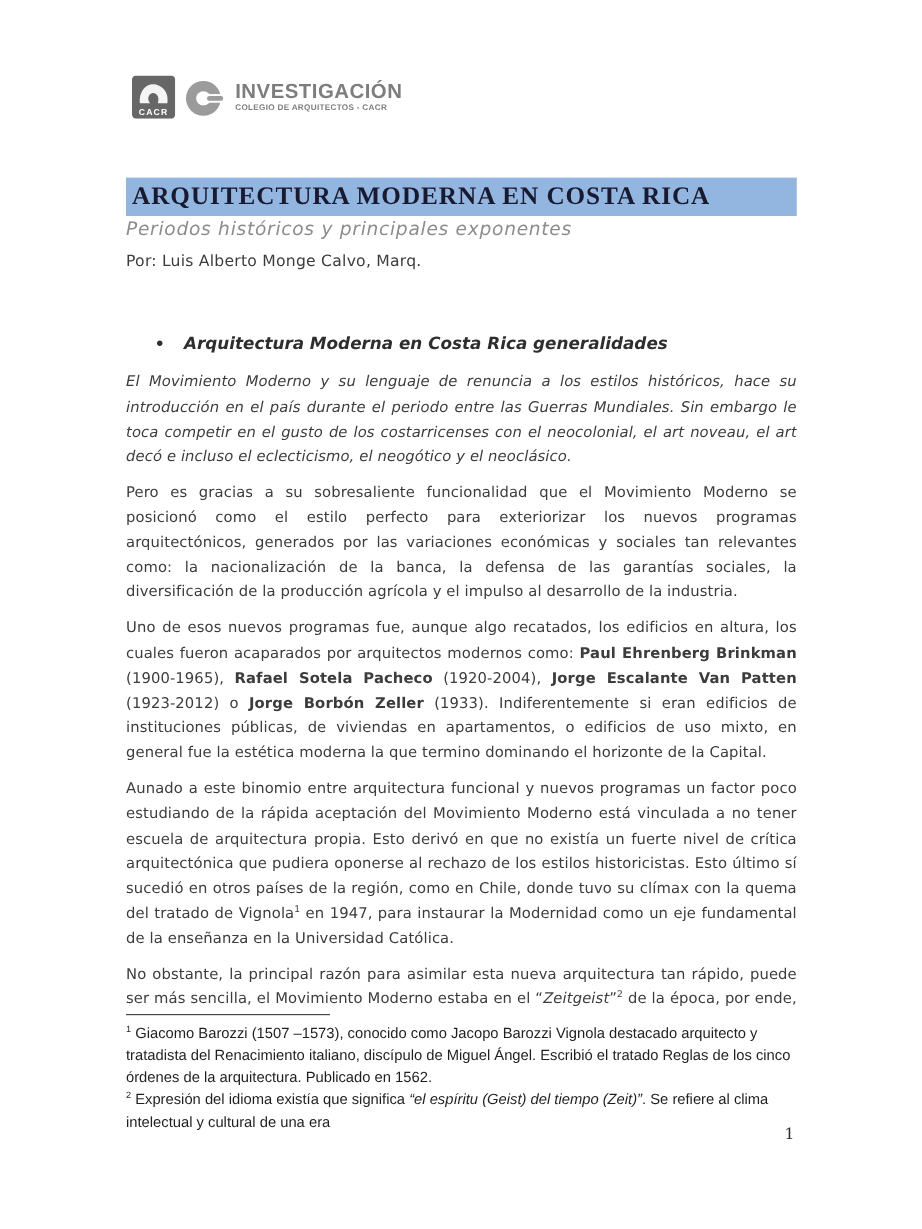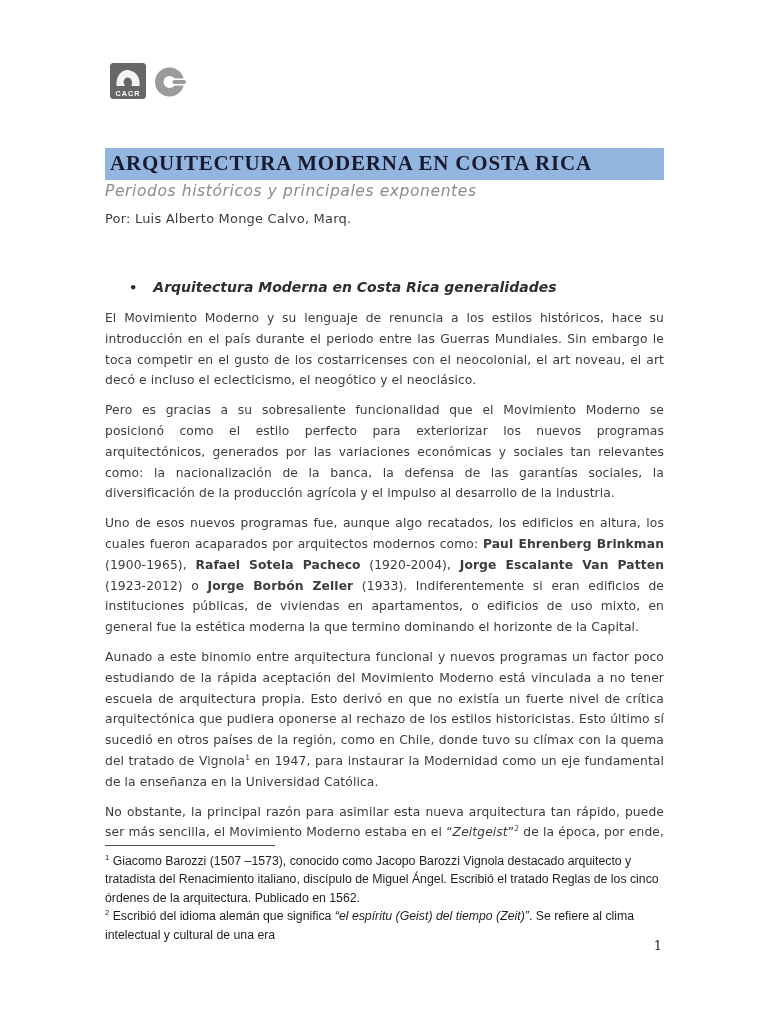--- a/index.html
+++ b/index.html
@@ -67,21 +67,21 @@
     margin:0 0 1px 0;line-height:20px;
   }
   .section-heading .bullet{font-style:normal;margin-right:16px;font-size:13px;}
   .body-par{
     margin:9px 0 0 0;
     font-size:12.3px;line-height:20.8px;
     text-align:justify;
     color:var(--body-text,#3c3c3c);
     letter-spacing:0.1px;
   }
-  .body-par:first-of-type{margin-top:10px;}
+  .body-par:first-of-type{margin-top:10px;font-style:italic;}
 
   
   .footnote-block{
     position:absolute;top:845px;left:105px;width:559px;
   }
   .footnote-sep{
     width:170px;border-top:1.6px solid #4a4a4a;margin:0 0 6px 0;
   }
   .footnote{
     font-family:"Liberation Sans",sans-serif;
@@ -110,20 +110,24 @@
       </svg>
     </div>
     <div class="logo-circle">
       <svg width="34" height="34" viewBox="0 0 34 34">
         <circle cx="15.5" cy="17" r="14.5" fill="#9b9b9b"></circle>
         <circle cx="15.5" cy="17" r="6" fill="#ffffff"></circle>
         <rect x="15.5" y="13.4" width="18.5" height="7.2" fill="#ffffff"></rect>
         <rect x="18.5" y="15" width="13.5" height="4" rx="2" fill="#9b9b9b"></rect>
       </svg>
     </div>
+    <div class="wordmark-block">
+      <div class="wordmark">INVESTIGACIÓN</div>
+      <div class="wordmark-sub">COLEGIO DE ARQUITECTOS - CACR</div>
+    </div>
   </header>
 
   <h1 class="title-bar">ARQUITECTURA MODERNA EN COSTA RICA</h1>
   <div class="subtitle">Periodos históricos y principales exponentes</div>
   <div class="byline">Por: Luis Alberto Monge Calvo, Marq.</div>
 
   <main class="body-area">
     <div class="section-heading">
       <span class="bullet">•</span>
       <span class="heading-text">Arquitectura Moderna en Costa Rica generalidades</span>
@@ -131,18 +135,18 @@
     <p class="body-par"><span>El Movimiento Moderno y su lenguaje de renuncia a los estilos históricos, hace su introducción en el país durante el periodo entre las Guerras Mundiales. Sin embargo le toca competir en el gusto de los costarricenses con el neocolonial, el art noveau, el art decó e incluso el eclecticismo, el neogótico y el neoclásico.</span></p>
     <p class="body-par"><span>Pero es gracias a su sobresaliente funcionalidad que el Movimiento Moderno se posicionó como el estilo perfecto para exteriorizar los nuevos programas arquitectónicos, generados por las variaciones económicas y sociales tan relevantes como: la nacionalización de la banca, la defensa de las garantías sociales, la diversificación de la producción agrícola y el impulso al desarrollo de la industria.</span></p>
     <p class="body-par"><span>Uno de esos nuevos programas fue, aunque algo recatados, los edificios en altura, los cuales fueron acaparados por arquitectos modernos como: </span><span class="b">Paul Ehrenberg Brinkman</span><span> (1900-1965), </span><span class="b">Rafael Sotela Pacheco</span><span> (1920-2004), </span><span class="b">Jorge Escalante Van Patten</span><span> (1923-2012) o </span><span class="b">Jorge Borbón Zeller</span><span> (1933). Indiferentemente si eran edificios de instituciones públicas, de viviendas en apartamentos, o edificios de uso mixto, en general fue la estética moderna la que termino dominando el horizonte de la Capital.</span></p>
     <p class="body-par"><span>Aunado a este binomio entre arquitectura funcional y nuevos programas un factor poco estudiando de la rápida aceptación del Movimiento Moderno está vinculada a no tener escuela de arquitectura propia. Esto derivó en que no existía un fuerte nivel de crítica arquitectónica que pudiera oponerse al rechazo de los estilos historicistas. Esto último sí sucedió en otros países de la región, como en Chile, donde tuvo su clímax con la quema del tratado de Vignola</span><sup>1</sup><span> en 1947, para instaurar la Modernidad como un eje fundamental de la enseñanza en la Universidad Católica.</span></p>
     <p class="body-par"><span>No obstante, la principal razón para asimilar esta nueva arquitectura tan rápido, puede ser más sencilla, el Movimiento Moderno estaba en el “</span><span class="i">Zeitgeist</span><span>”</span><sup>2</sup><span> de la época, por ende, en el pensamiento de los arquitectos latinoamericanos. Por ejemplo Le Corbusier fue Argentina en 1929, invitado por la Sociedad de Amigos del Arte, para dar nueve</span></p>
   </main>
 
   <footer class="footnote-block">
     <div class="footnote-sep"></div>
     <div class="footnote"><sup>1</sup><span> Giacomo Barozzi (1507 –1573), conocido como Jacopo Barozzi Vignola destacado arquitecto y tratadista del Renacimiento italiano, discípulo de Miguel Ángel. Escribió el tratado Reglas de los cinco órdenes de la arquitectura. Publicado en 1562.</span></div>
-    <div class="footnote"><sup>2</sup><span> Escribió del idioma alemán que significa </span><span class="i">“el espíritu (Geist) del tiempo (Zeit)”</span><span>. Se refiere al clima intelectual y cultural de una era</span></div>
+    <div class="footnote"><sup>2</sup><span> Expresión del idioma existía que significa </span><span class="i">“el espíritu (Geist) del tiempo (Zeit)”</span><span>. Se refiere al clima intelectual y cultural de una era</span></div>
   </footer>
 
   <div class="page-number">1</div>
 
 </div>
 
 </body></html>

